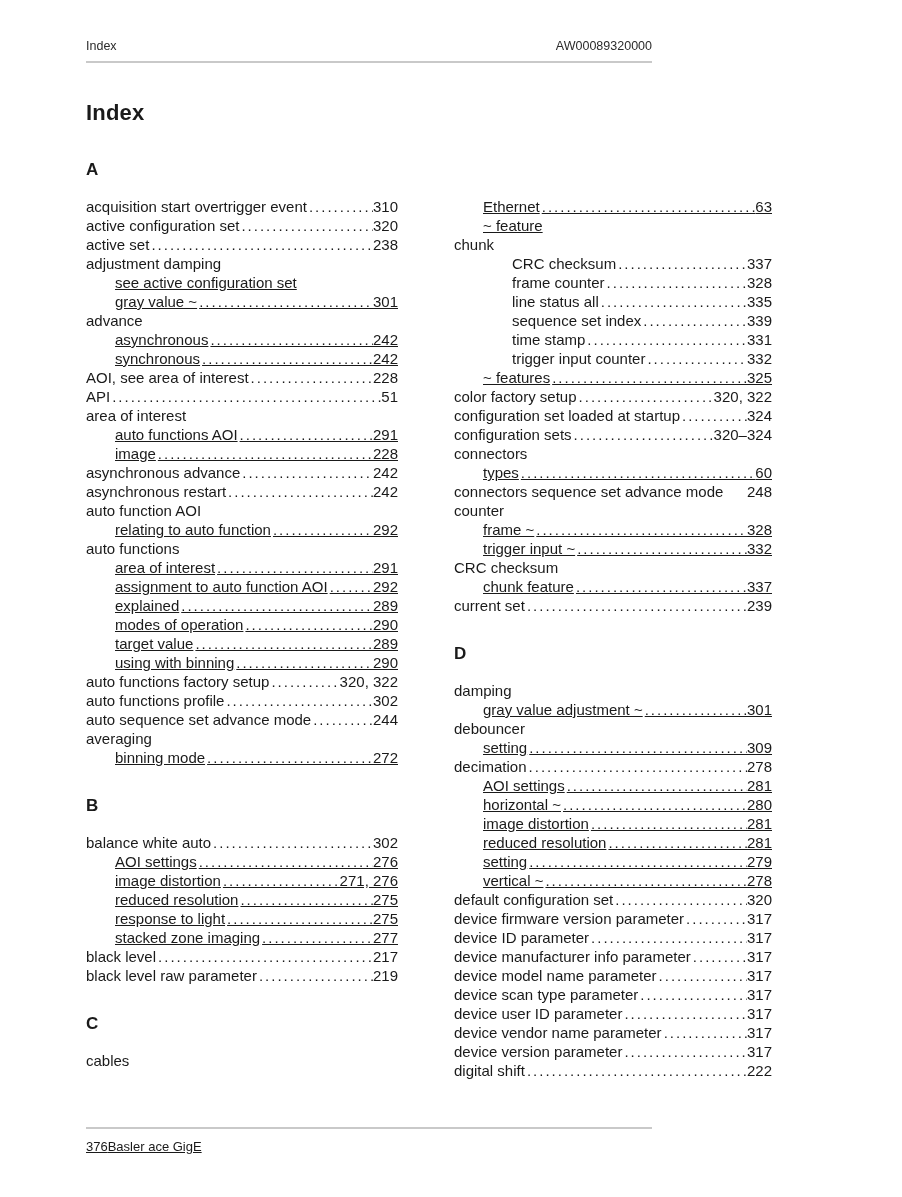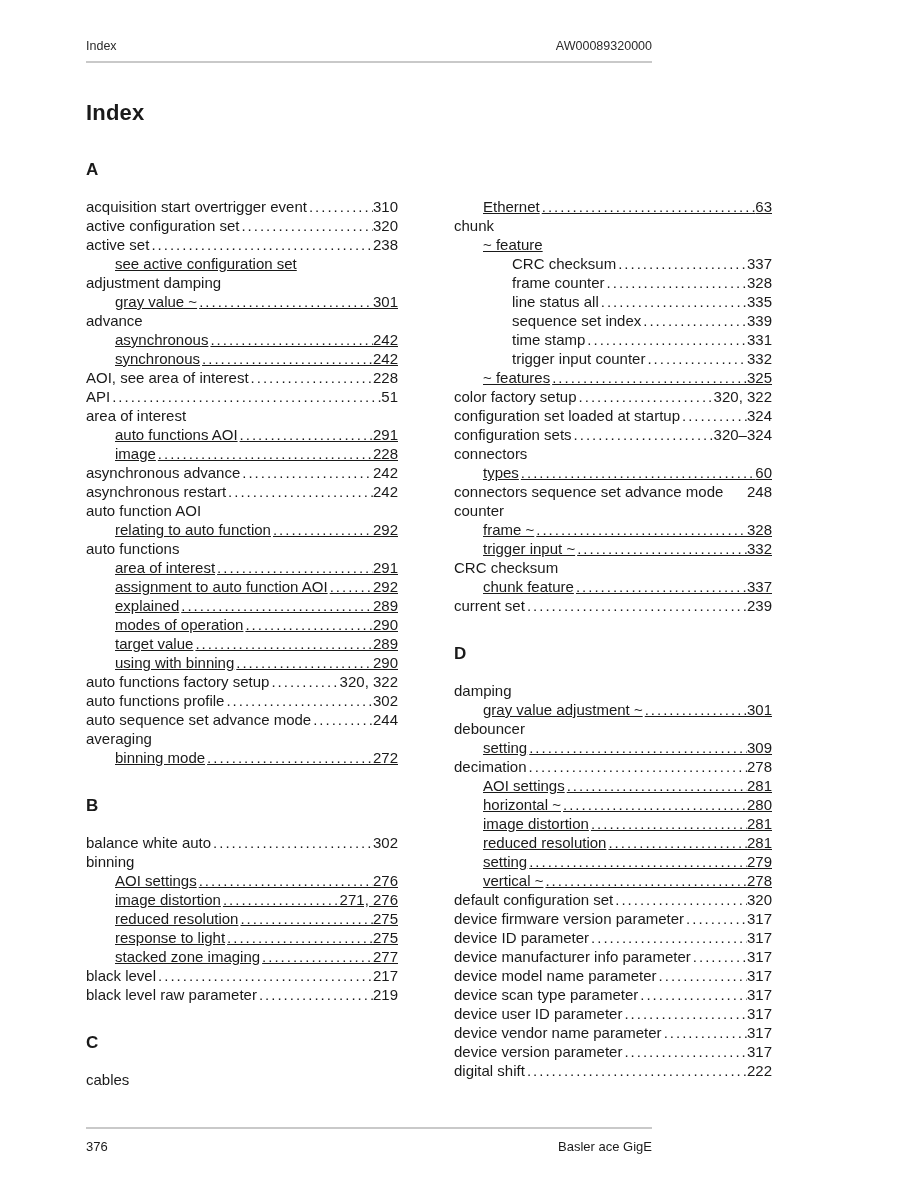--- a/index.html
+++ b/index.html
@@ -71,23 +71,23 @@
   .indent-2 { padding-left: 58px; }
   .footer-rule {
     position: absolute;
     top: 1127px; left: 86px; right: 130px;
     border-top: 2.5px solid #c9c9c9;
   }
   .running-footer {
     position: absolute;
     top: 1139px; left: 86px; right: 130px;
     display: flex;
-    justify-content: space-between;
     font-size: 13px;
     color: #1a1a1a;
+    text-decoration: underline;
   }
 </style>
 </head>
 <body>
 
 <div class="page">
 
   <div class="running-header">
     <span>Index</span>
     <span>AW00089320000</span>
@@ -107,28 +107,28 @@
         <div class="entry indent-0">
     <span class="label">active configuration set</span>
     <span class="leader" aria-hidden="true">..........................................................................................</span>
     <span class="pg">320</span>
   </div>
         <div class="entry indent-0">
     <span class="label">active set</span>
     <span class="leader" aria-hidden="true">..........................................................................................</span>
     <span class="pg">238</span>
   </div>
+        <div class="entry indent-0">
+    <span class="label">adjustment damping</span>
+
+  </div>
         <div class="entry indent-1">
     <span class="label">see active configuration set</span>
 
   </div>
-        <div class="entry indent-0">
-    <span class="label">adjustment damping</span>
-
-  </div>
         <div class="entry indent-1">
     <span class="label">gray value ~</span>
     <span class="leader" aria-hidden="true">..........................................................................................</span>
     <span class="pg">301</span>
   </div>
         <div class="entry indent-0">
     <span class="label">advance</span>
 
   </div>
         <div class="entry indent-1">
@@ -240,24 +240,20 @@
         <div class="entry indent-1">
     <span class="label">binning mode</span>
     <span class="leader" aria-hidden="true">..........................................................................................</span>
     <span class="pg">272</span>
   </div>
         <div class="letter">B</div>
         <div class="entry indent-0">
     <span class="label">balance white auto</span>
     <span class="leader" aria-hidden="true">..........................................................................................</span>
     <span class="pg">302</span>
-  </div>
-        <div class="entry indent-0">
-    <span class="label">binning</span>
-
   </div>
         <div class="entry indent-1">
     <span class="label">AOI settings</span>
     <span class="leader" aria-hidden="true">..........................................................................................</span>
     <span class="pg">276</span>
   </div>
         <div class="entry indent-1">
     <span class="label">image distortion</span>
     <span class="leader" aria-hidden="true">..........................................................................................</span>
     <span class="pg">271, 276</span>
@@ -292,26 +288,26 @@
     <span class="label">cables</span>
 
   </div>
       </div>
     <div class="column col-right">
         <div class="entry indent-1">
     <span class="label">Ethernet</span>
     <span class="leader" aria-hidden="true">..........................................................................................</span>
     <span class="pg">63</span>
   </div>
+        <div class="entry indent-1">
+    <span class="label">~ feature</span>
+
+  </div>
         <div class="entry indent-0">
     <span class="label">chunk</span>
-
-  </div>
-        <div class="entry indent-1">
-    <span class="label">~ feature</span>
 
   </div>
         <div class="entry indent-2">
     <span class="label">CRC checksum</span>
     <span class="leader" aria-hidden="true">..........................................................................................</span>
     <span class="pg">337</span>
   </div>
         <div class="entry indent-2">
     <span class="label">frame counter</span>
     <span class="leader" aria-hidden="true">..........................................................................................</span>

